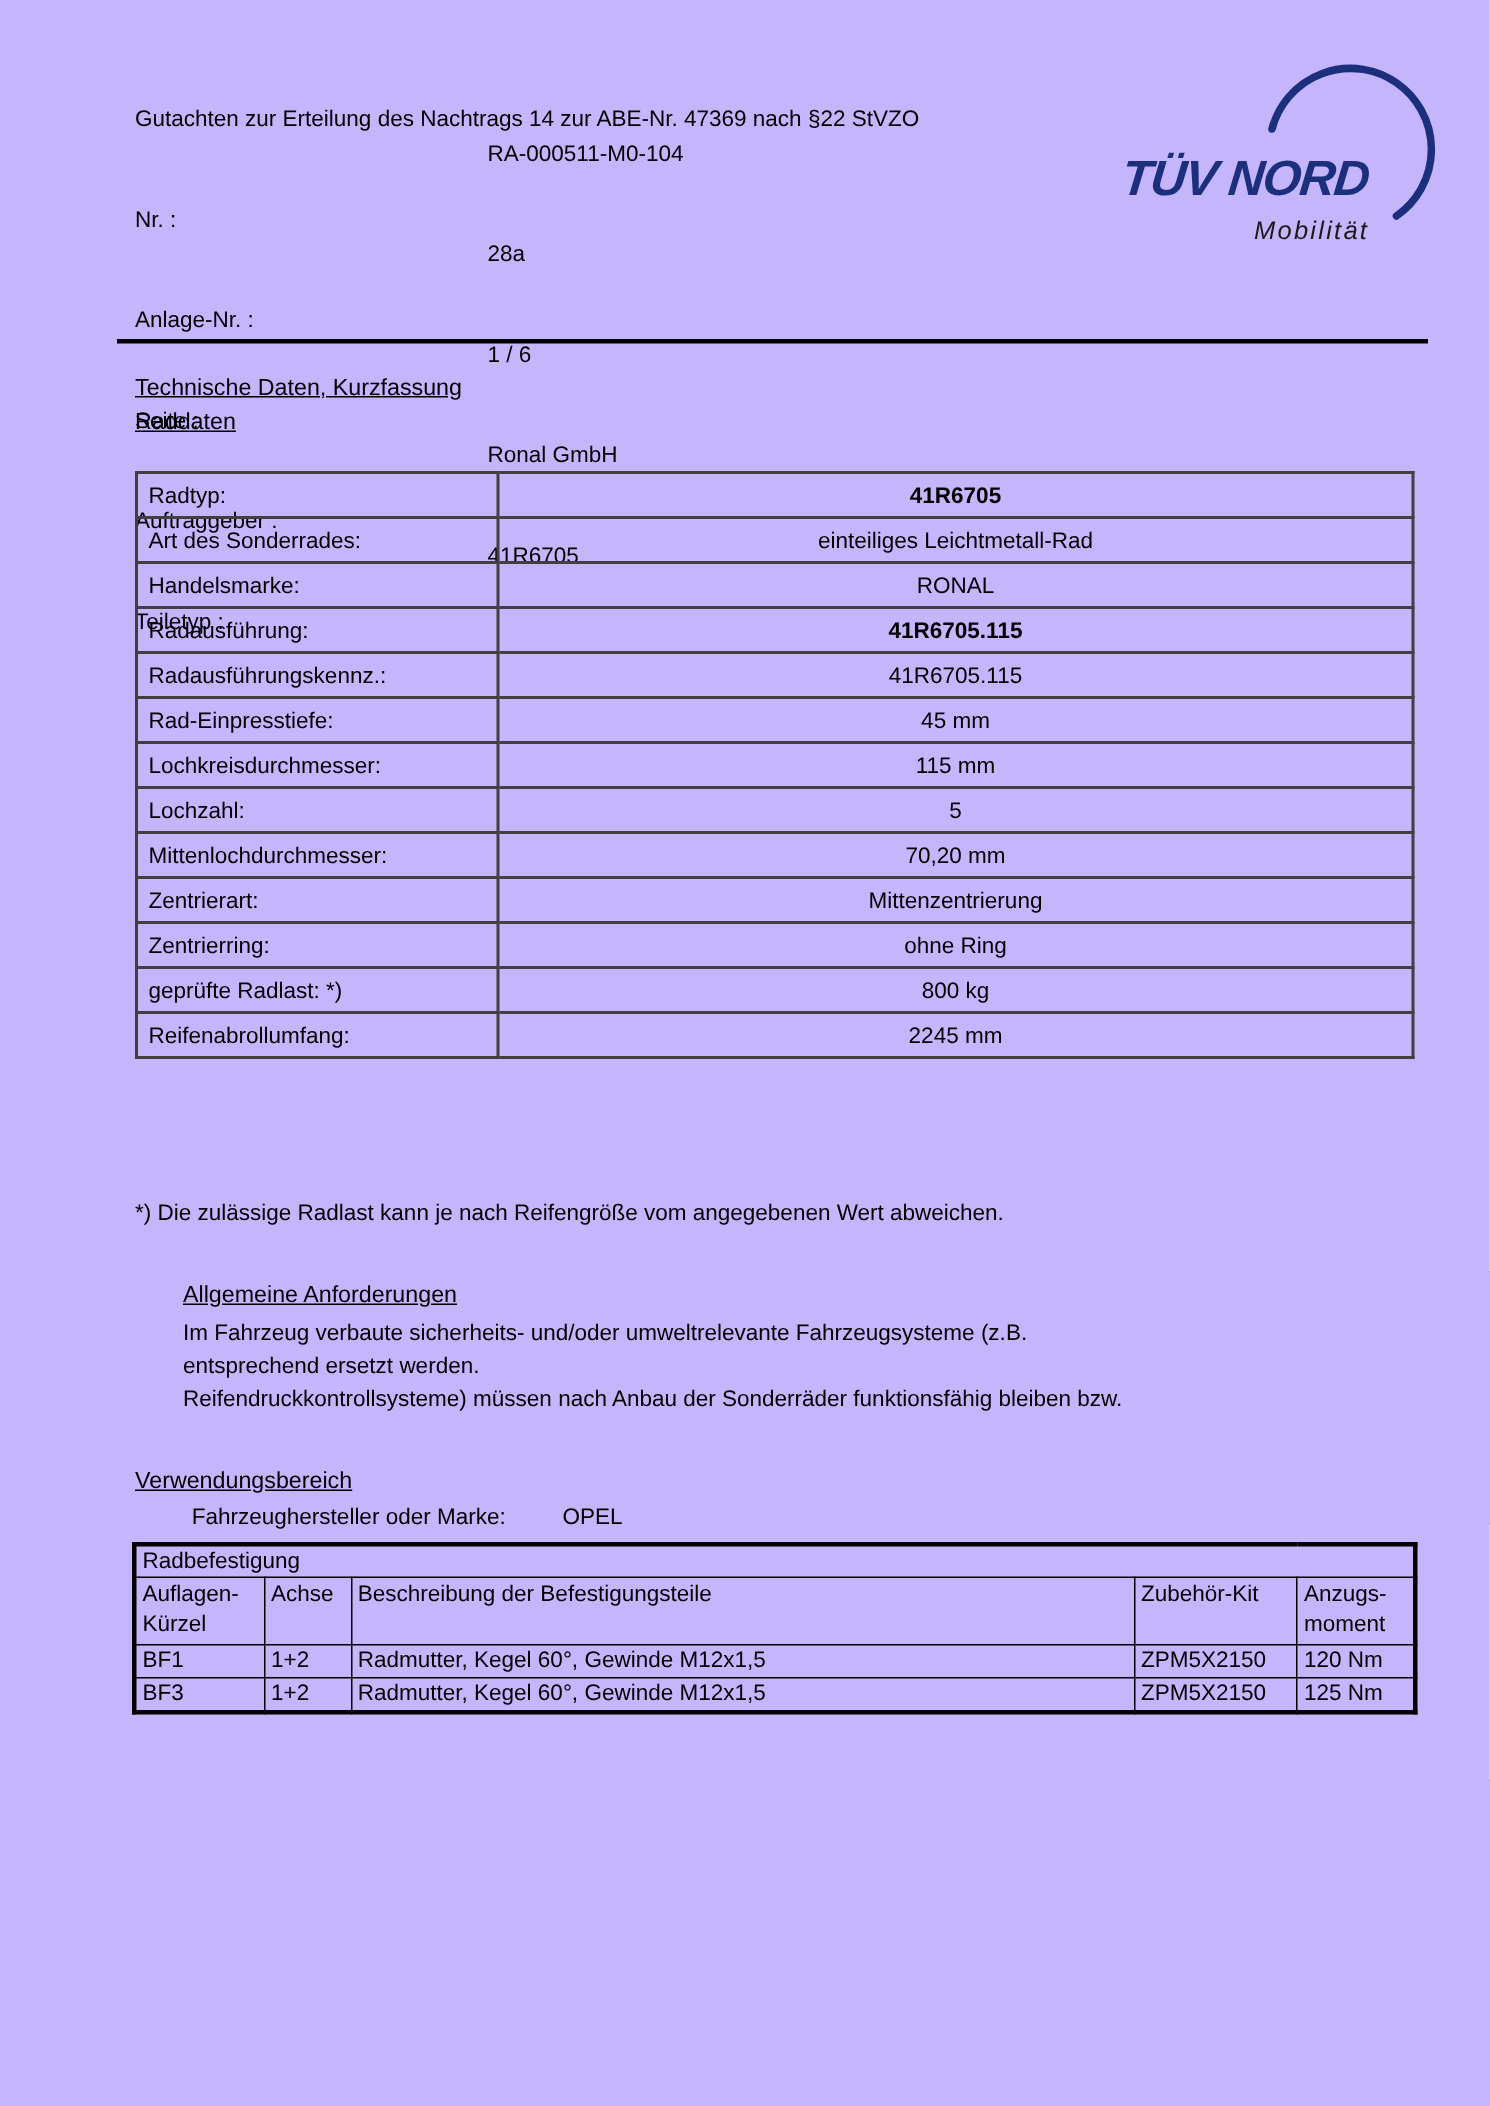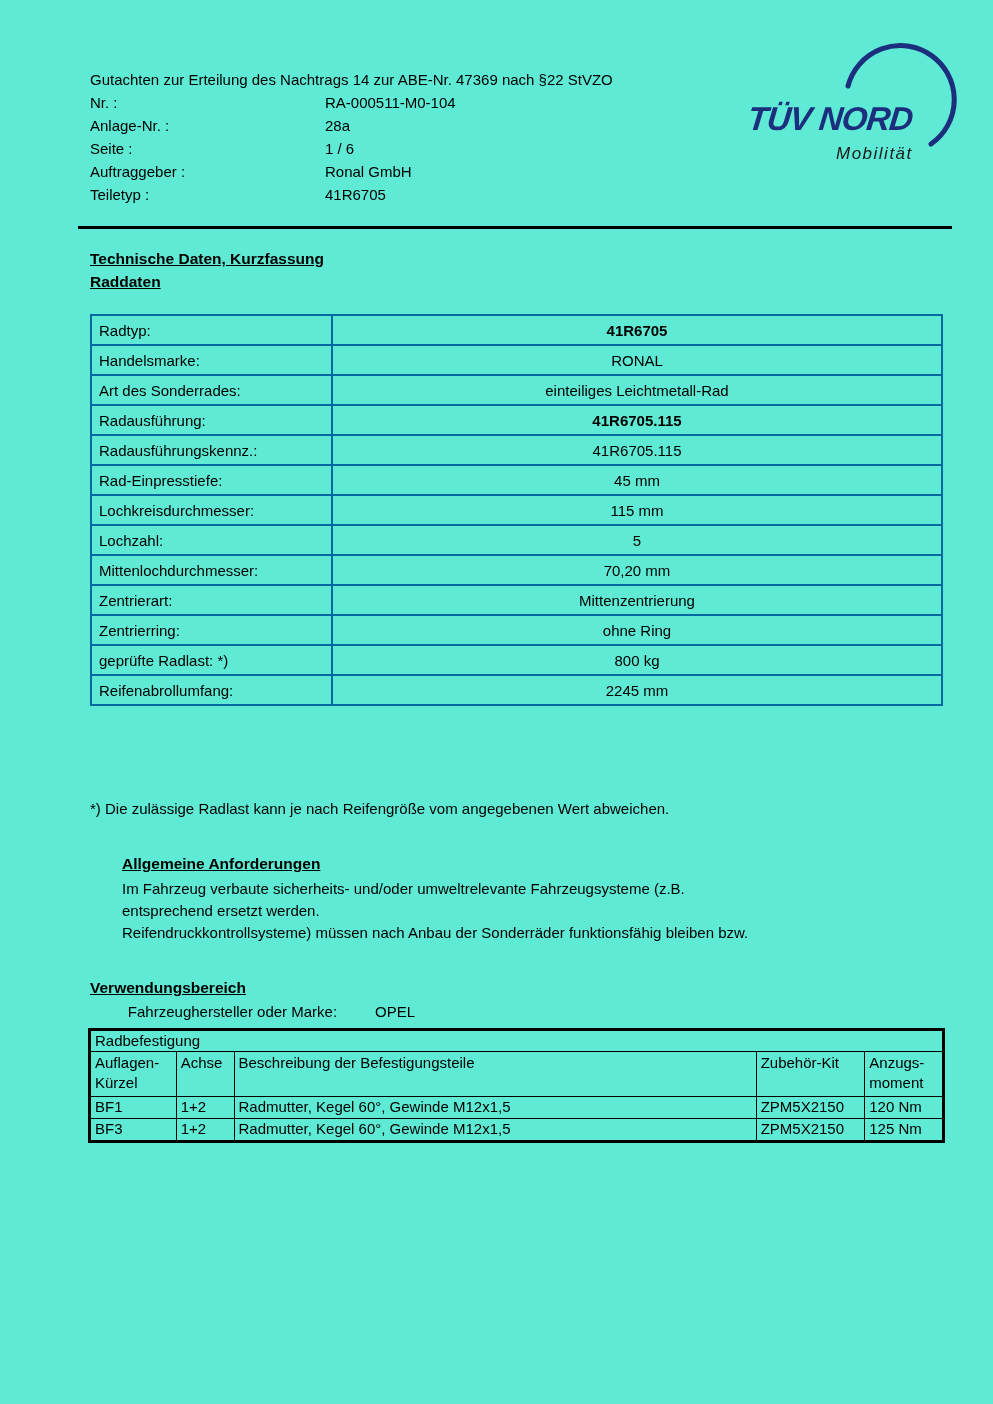--- a/index.html
+++ b/index.html
@@ -1,58 +1,58 @@
 <!DOCTYPE html>
 <html><head>
 <meta charset="utf-8">
 <style>
   html, body { margin: 0; padding: 0; background: #e8e8e8; }
   .page {
     position: relative;
     width: 993px;
     height: 1404px;
     margin: 0 auto;
-    background: #5eead4;
+    background: #c4b5fd;
     font-family: "Liberation Sans", sans-serif;
     color: #000;
     overflow: hidden;
   }
 
   
   .doc-header { position: absolute; left: 90px; top: 68px; font-size: 15px; line-height: 23px; }
   .doc-header .title { white-space: nowrap; }
   .field-row { display: flex; }
-  .flabel { width: 235px; flex: 0 0 235px; }
+  .flabel { width: 235px; flex: 0 0 235px; margin-top: 44px; }
 
   
   .logo { position: absolute; left: 748px; top: 40px; width: 215px; height: 135px; }
   .logo-arc { position: absolute; left: 97px; top: 2px; }
   .brand {
     position: absolute; left: 0px; top: 60px;
     font-size: 33px; font-weight: bold; font-style: italic;
     letter-spacing: -1px; transform: skewX(-6deg); white-space: nowrap;
   }
   .logo-sub {
     position: absolute; left: 88px; top: 104px;
     font-size: 17px; font-style: italic; letter-spacing: 1.5px;
     color: #1a1a1a; white-space: nowrap;
   }
 
   .header-rule { position: absolute; left: 78px; top: 226px; width: 874px; height: 3px; background: #000; }
 
   
-  .section-heading { font-weight: bold; text-decoration: underline; font-size: 15.5px; line-height: 22.5px; }
+  .section-heading { font-weight: normal; text-decoration: underline; font-size: 15.5px; line-height: 22.5px; }
   .tech-headings { position: absolute; left: 90px; top: 248px; }
 
   
   .raddaten-table {
     position: absolute; left: 90px; top: 314px; width: 853px;
     border-collapse: collapse; font-size: 15px;
   }
-  .raddaten-table td { border: 2px solid #0369a1; height: 28px; padding: 0; }
+  .raddaten-table td { border: 2px solid #404040; height: 28px; padding: 0; }
   .raddaten-table td.lbl { width: 232px; padding-left: 7px; text-align: left; }
   .raddaten-table td.val { text-align: center; }
   .raddaten-table td.b { font-weight: bold; }
 
   .footnote { position: absolute; left: 90px; top: 800px; font-size: 15px; }
 
   
   .allgemeine { position: absolute; left: 90px; top: 853px; font-size: 15px; margin-left: 32px; }
   .allgemeine .body-line { line-height: 22px; }
   .allgemeine .section-heading { margin-bottom: 2px; }
@@ -121,26 +121,26 @@
     <div class="section-heading">Raddaten</div>
   </div>
 
   <table class="raddaten-table">
     <tbody>
       <tr>
           <td class="lbl">Radtyp:</td>
           <td class="val b">41R6705</td>
         </tr>
       <tr>
+          <td class="lbl">Art des Sonderrades:</td>
+          <td class="val">einteiliges Leichtmetall-Rad</td>
+        </tr>
+      <tr>
           <td class="lbl">Handelsmarke:</td>
           <td class="val">RONAL</td>
-        </tr>
-      <tr>
-          <td class="lbl">Art des Sonderrades:</td>
-          <td class="val">einteiliges Leichtmetall-Rad</td>
         </tr>
       <tr>
           <td class="lbl">Radausführung:</td>
           <td class="val b">41R6705.115</td>
         </tr>
       <tr>
           <td class="lbl">Radausführungskennz.:</td>
           <td class="val">41R6705.115</td>
         </tr>
       <tr>

